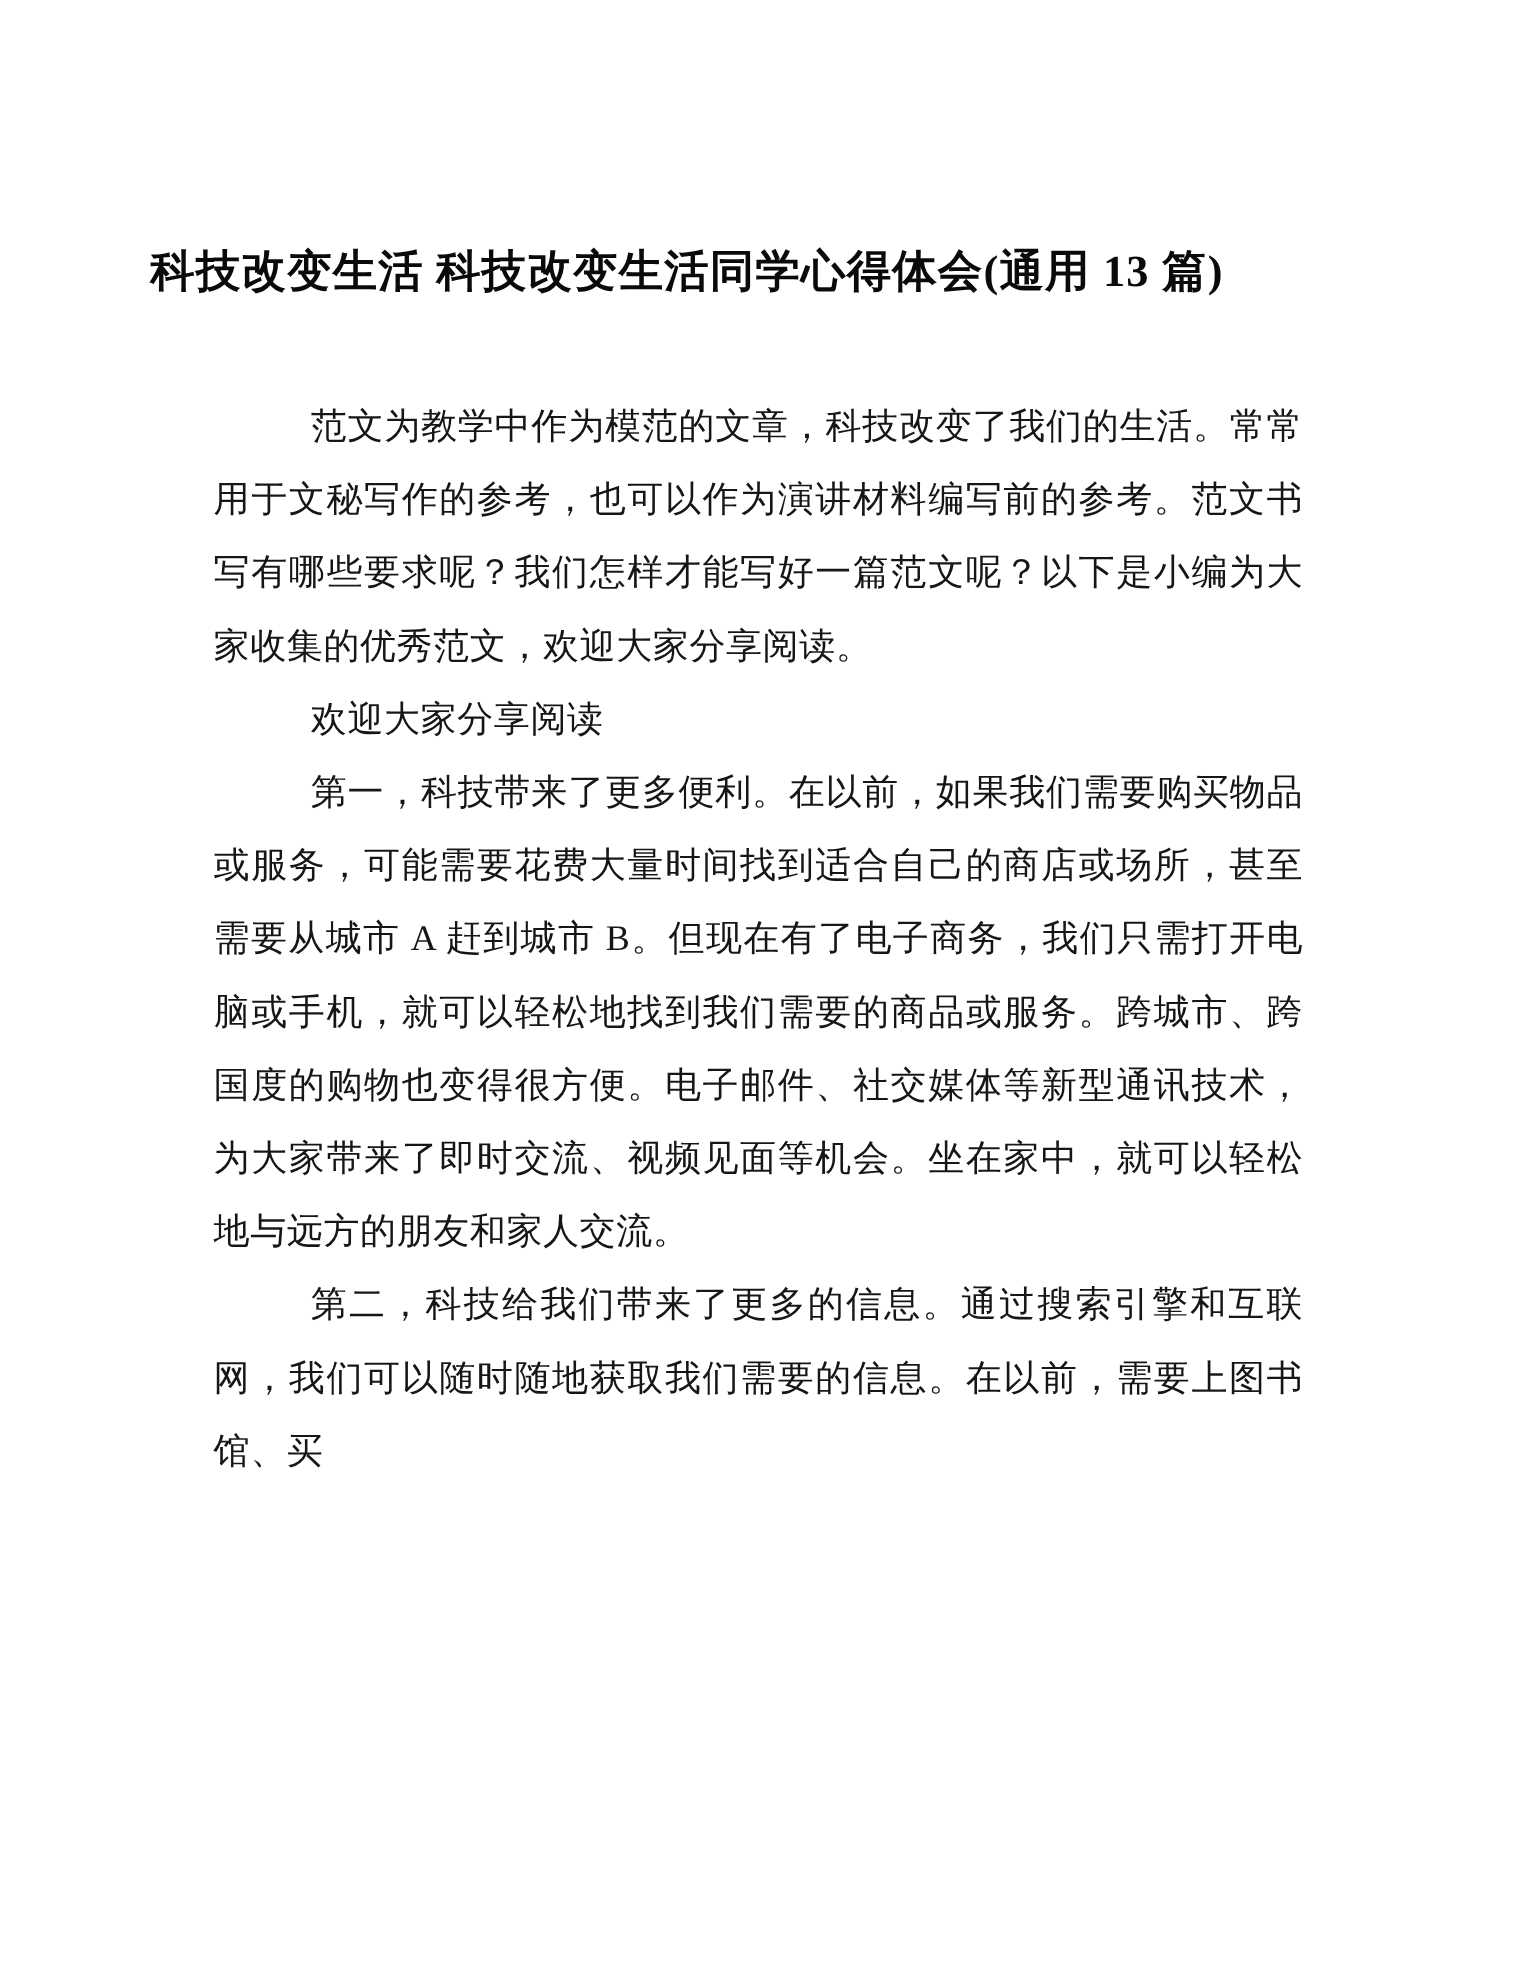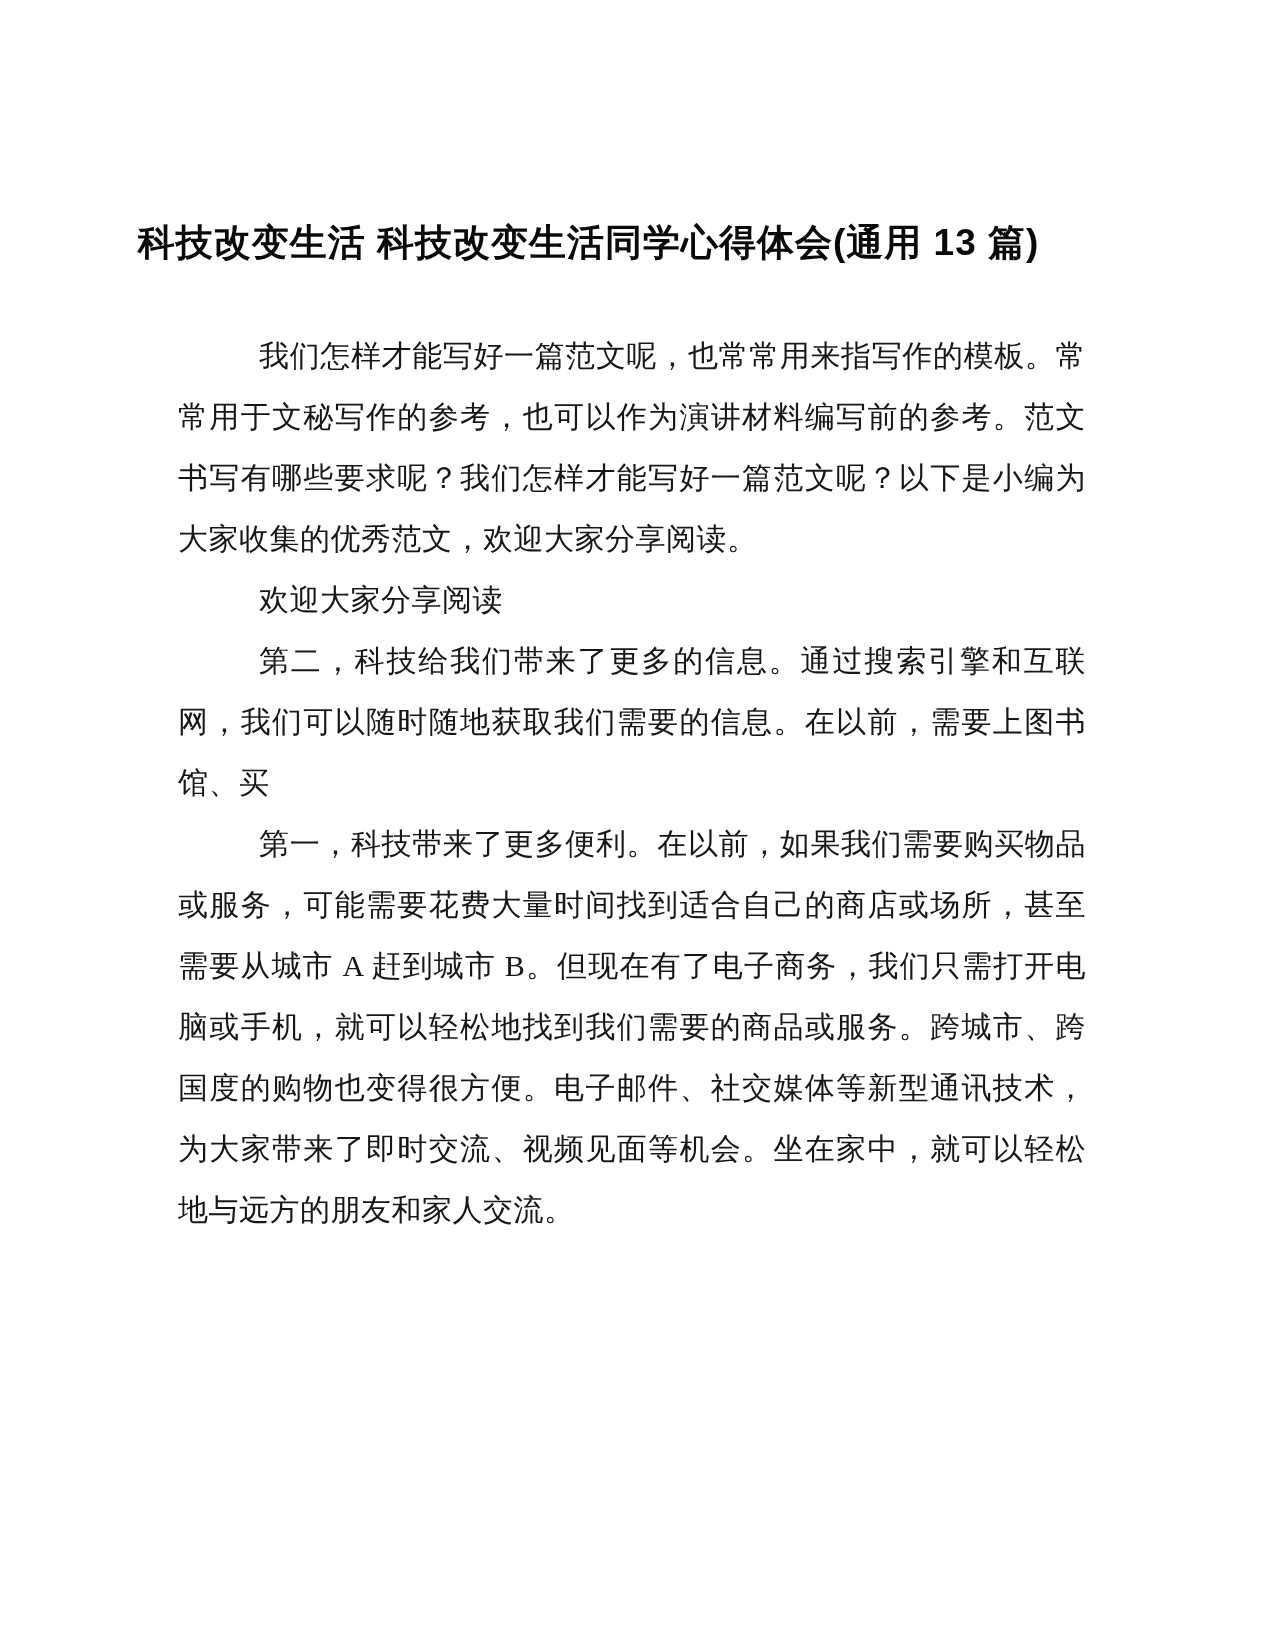--- a/index.html
+++ b/index.html
@@ -14,23 +14,23 @@
     background: #ffffff;
     overflow: hidden;
     font-family: "Liberation Serif", serif;
     color: #121212;
   }
   .doc-title {
     position: absolute;
     top: 203px;
     left: 0;
     width: 1145px;
-    margin: 16px;
+    margin: 0;
     text-align: center;
-    font-family: Liberation Sans, sans-serif;
+    font-family: Liberation Serif, serif;
     font-weight: 700;
     font-size: 37px;
     line-height: 48px;
     letter-spacing: 1px;
     color: #0a0a0a;
     white-space: nowrap;
   }
   .doc-body {
     position: absolute;
     top: 325px;
@@ -49,18 +49,18 @@
     text-indent: 81px;
   }
 </style>
 </head>
 <body>
 
 <div class="page">
   <h1 class="doc-title">科技改变生活 科技改变生活同学心得体会(通用 13 篇)</h1>
 
   <div class="doc-body">
-    <p>我们怎样才能写好一篇范文呢，也常常用来指写作的模板。常常用于文秘写作的参考，也可以作为演讲材料编写前的参考。范文书写有哪些要求呢？我们怎样才能写好一篇范文呢？以下是小编为大家收集的优秀范文，欢迎大家分享阅读。</p>
+    <p>范文为教学中作为模范的文章，科技改变了我们的生活。常常用于文秘写作的参考，也可以作为演讲材料编写前的参考。范文书写有哪些要求呢？我们怎样才能写好一篇范文呢？以下是小编为大家收集的优秀范文，欢迎大家分享阅读。</p>
     <p>欢迎大家分享阅读</p>
+    <p>第一，科技带来了更多便利。在以前，如果我们需要购买物品或服务，可能需要花费大量时间找到适合自己的商店或场所，甚至需要从城市 A 赶到城市 B。但现在有了电子商务，我们只需打开电脑或手机，就可以轻松地找到我们需要的商品或服务。跨城市、跨国度的购物也变得很方便。电子邮件、社交媒体等新型通讯技术，为大家带来了即时交流、视频见面等机会。坐在家中，就可以轻松地与远方的朋友和家人交流。</p>
     <p>第二，科技给我们带来了更多的信息。通过搜索引擎和互联网，我们可以随时随地获取我们需要的信息。在以前，需要上图书馆、买</p>
-    <p>第一，科技带来了更多便利。在以前，如果我们需要购买物品或服务，可能需要花费大量时间找到适合自己的商店或场所，甚至需要从城市 A 赶到城市 B。但现在有了电子商务，我们只需打开电脑或手机，就可以轻松地找到我们需要的商品或服务。跨城市、跨国度的购物也变得很方便。电子邮件、社交媒体等新型通讯技术，为大家带来了即时交流、视频见面等机会。坐在家中，就可以轻松地与远方的朋友和家人交流。</p>
   </div>
 </div>
 
 </body></html>

